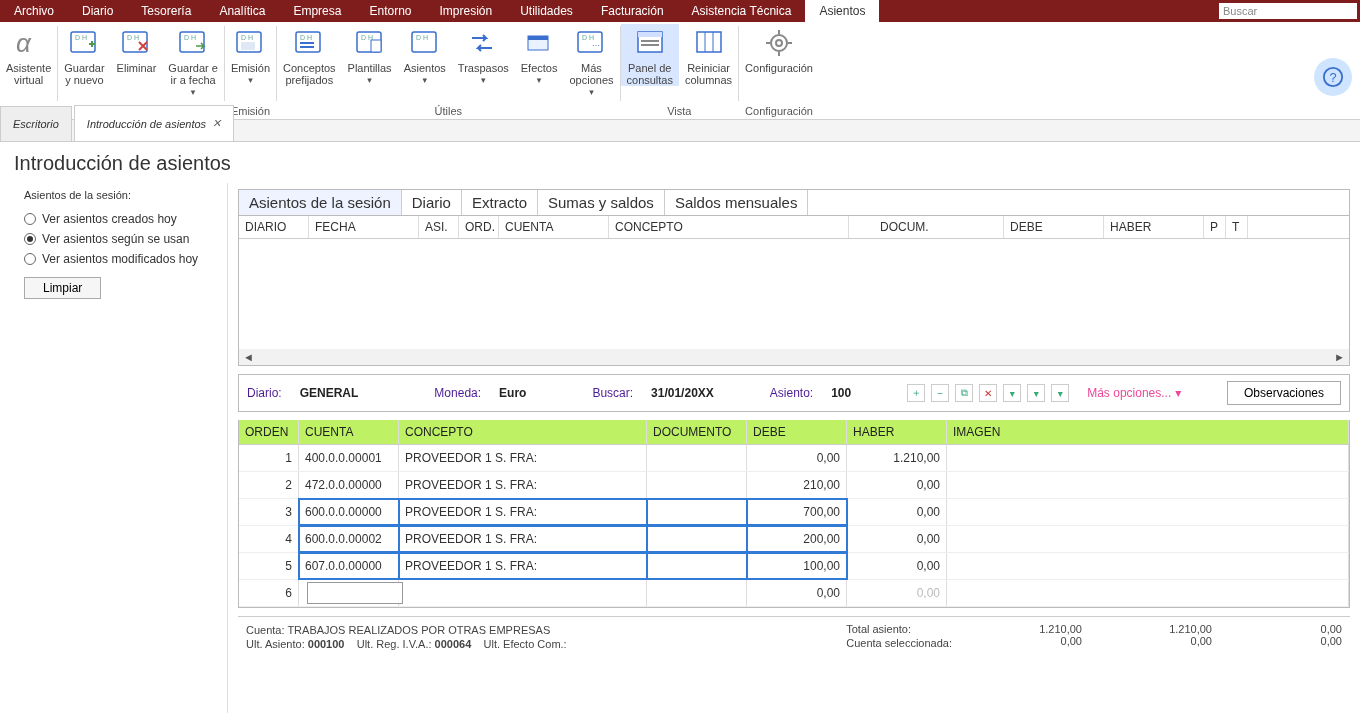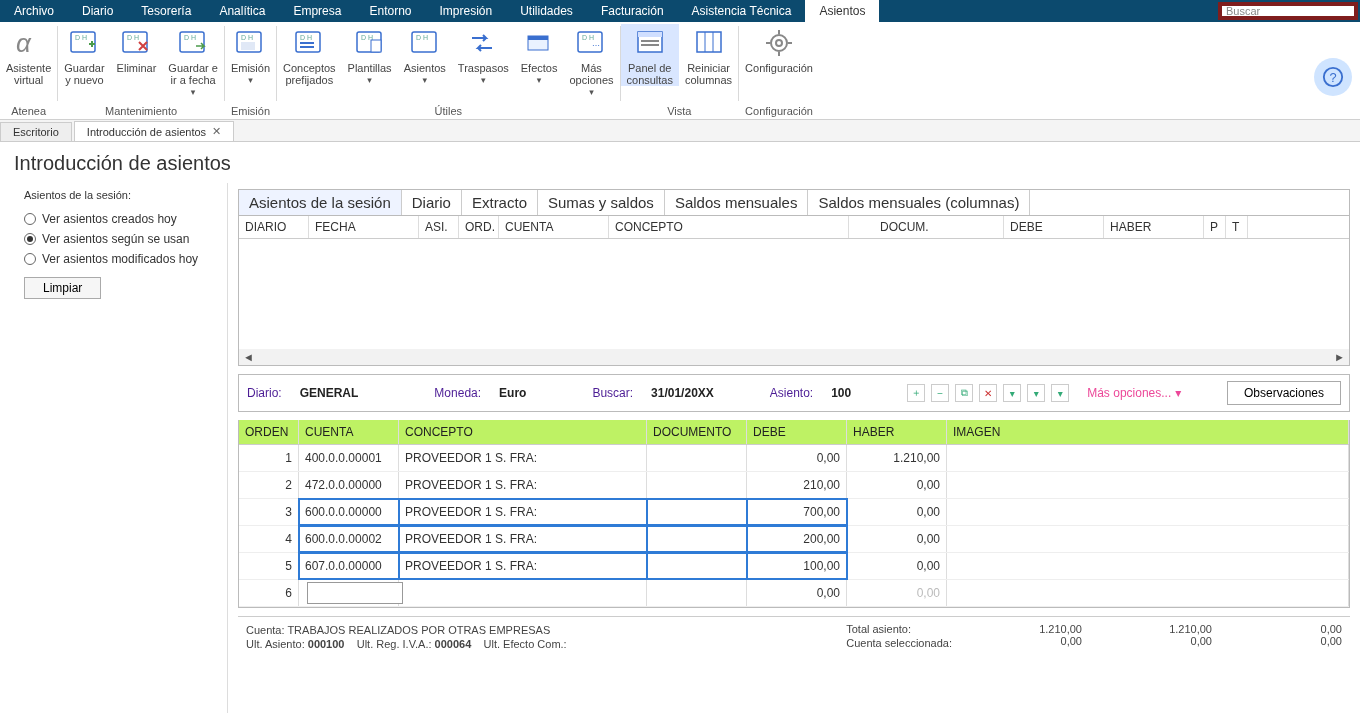--- a/index.html
+++ b/index.html
@@ -1,40 +1,40 @@
 <!DOCTYPE html>
 <html><head>
 <meta charset="utf-8">
 <style>
 * { box-sizing: border-box; margin: 0; padding: 0; }
 body { font-family: "Segoe UI", Tahoma, sans-serif; font-size: 12px; color: #333; background: #fff; overflow: hidden; }
 
 
-.menubar { display: flex; background: #0c4a6e; height: 22px; align-items: stretch; }
+.menubar { display: flex; background: #7f1d1d; height: 22px; align-items: stretch; }
 .menubar .mitem { color: #fff; padding: 0 14px; display: flex; align-items: center; cursor: pointer; font-size: 12px; }
 .menubar .mitem.active { background: #fff; color: #333; }
-.menubar .search { margin-left: auto; background: #fff; border: 4px solid #7f1d1d; width: 140px; height: 18px; margin-top: 2px; margin-right: 2px; display: flex; align-items: center; padding-left: 4px; color: #888; font-size: 11px; }
+.menubar .search { margin-left: auto; background: #fff; border: 1px solid #7f1d1d; width: 140px; height: 18px; margin-top: 2px; margin-right: 2px; display: flex; align-items: center; padding-left: 4px; color: #888; font-size: 11px; }
 
 
 .ribbon { display: flex; background: #fff; border-bottom: 1px solid #d0d0d0; height: 98px; }
 .rgroup { display: flex; flex-direction: column; justify-content: space-between; padding: 2px 0 1px; }
 .rgroup .btns { display: flex; }
 .rbtn { display: flex; flex-direction: column; align-items: center; justify-content: flex-start; padding: 2px 6px 0; cursor: pointer; font-size: 11px; color: #444; min-width: 48px; text-align: center; }
 .rbtn.active { background: #d9e6ff; }
 .rbtn .ic { width: 34px; height: 34px; display: flex; align-items: center; justify-content: center; margin-bottom: 2px; }
 .rbtn .lbl { line-height: 12px; font-size: 11px; }
 .rbtn .dd { font-size: 9px; color: #555; margin-top: 1px; }
 .rgroup .gname { text-align: center; font-size: 11px; color: #555; padding: 1px 0; }
 .rsep { width: 1px; background: #d9d9d9; margin: 4px 0 18px; }
 
 .help-bubble { position: absolute; right: 8px; top: 58px; width: 38px; height: 38px; border-radius: 50%; background: #cfe4ff; display: flex; align-items: center; justify-content: center; color: #3a6fcf; font-size: 20px; cursor: pointer; }
 
 
 .doctabs { display: flex; background: #f4f4f4; border-bottom: 1px solid #ccc; height: 22px; align-items: flex-end; }
-.doctab { padding: 3px 12px; font-size: 11px; border: 1px solid #ccc; border-bottom: none; background: #eee; margin-right: 2px; display: flex; align-items: center; gap: 6px; cursor: pointer;}
+.doctab { padding: 11px 12px; font-size: 11px; border: 1px solid #ccc; border-bottom: none; background: #eee; margin-right: 2px; display: flex; align-items: center; gap: 6px; cursor: pointer; font-style: italic;}
 .doctab.front { background: #fff; }
 .doctab .x { font-size: 11px; color: #666; }
 
 
 .page-title { padding: 10px 14px 8px; font-size: 20px; color: #333; }
 
 
 .content { display: flex; height: calc(713px - 22px - 98px - 22px - 40px); padding-left: 16px; }
 .side { width: 212px; border-right: 1px solid #ddd; padding: 2px 8px; }
 .side-head { font-size: 11px; color: #333; padding: 4px 0 8px; }
@@ -338,21 +338,20 @@
 
   <div class="main">
 
     <div>
       <div class="stabs" id="stabs">
           <div class="tab active">Asientos de la sesión</div>
           <div class="tab">Diario</div>
           <div class="tab">Extracto</div>
           <div class="tab">Sumas y saldos</div>
           <div class="tab">Saldos mensuales</div>
-          <div class="tab">Saldos mensuales (columnas)</div>
         </div>
       <div class="sessionbox">
         <div class="sh-row" id="shrow">
             <div class="c" style="width: 70px;">DIARIO</div>
             <div class="c" style="width: 110px;">FECHA</div>
             <div class="c" style="width: 40px;">ASI.</div>
             <div class="c" style="width: 40px;">ORD.</div>
             <div class="c" style="width: 110px;">CUENTA</div>
             <div class="c" style="width: 240px;">CONCEPTO</div>
             <div class="c" style="width: 130px; margin-left: 25px;">DOCUM.</div>

